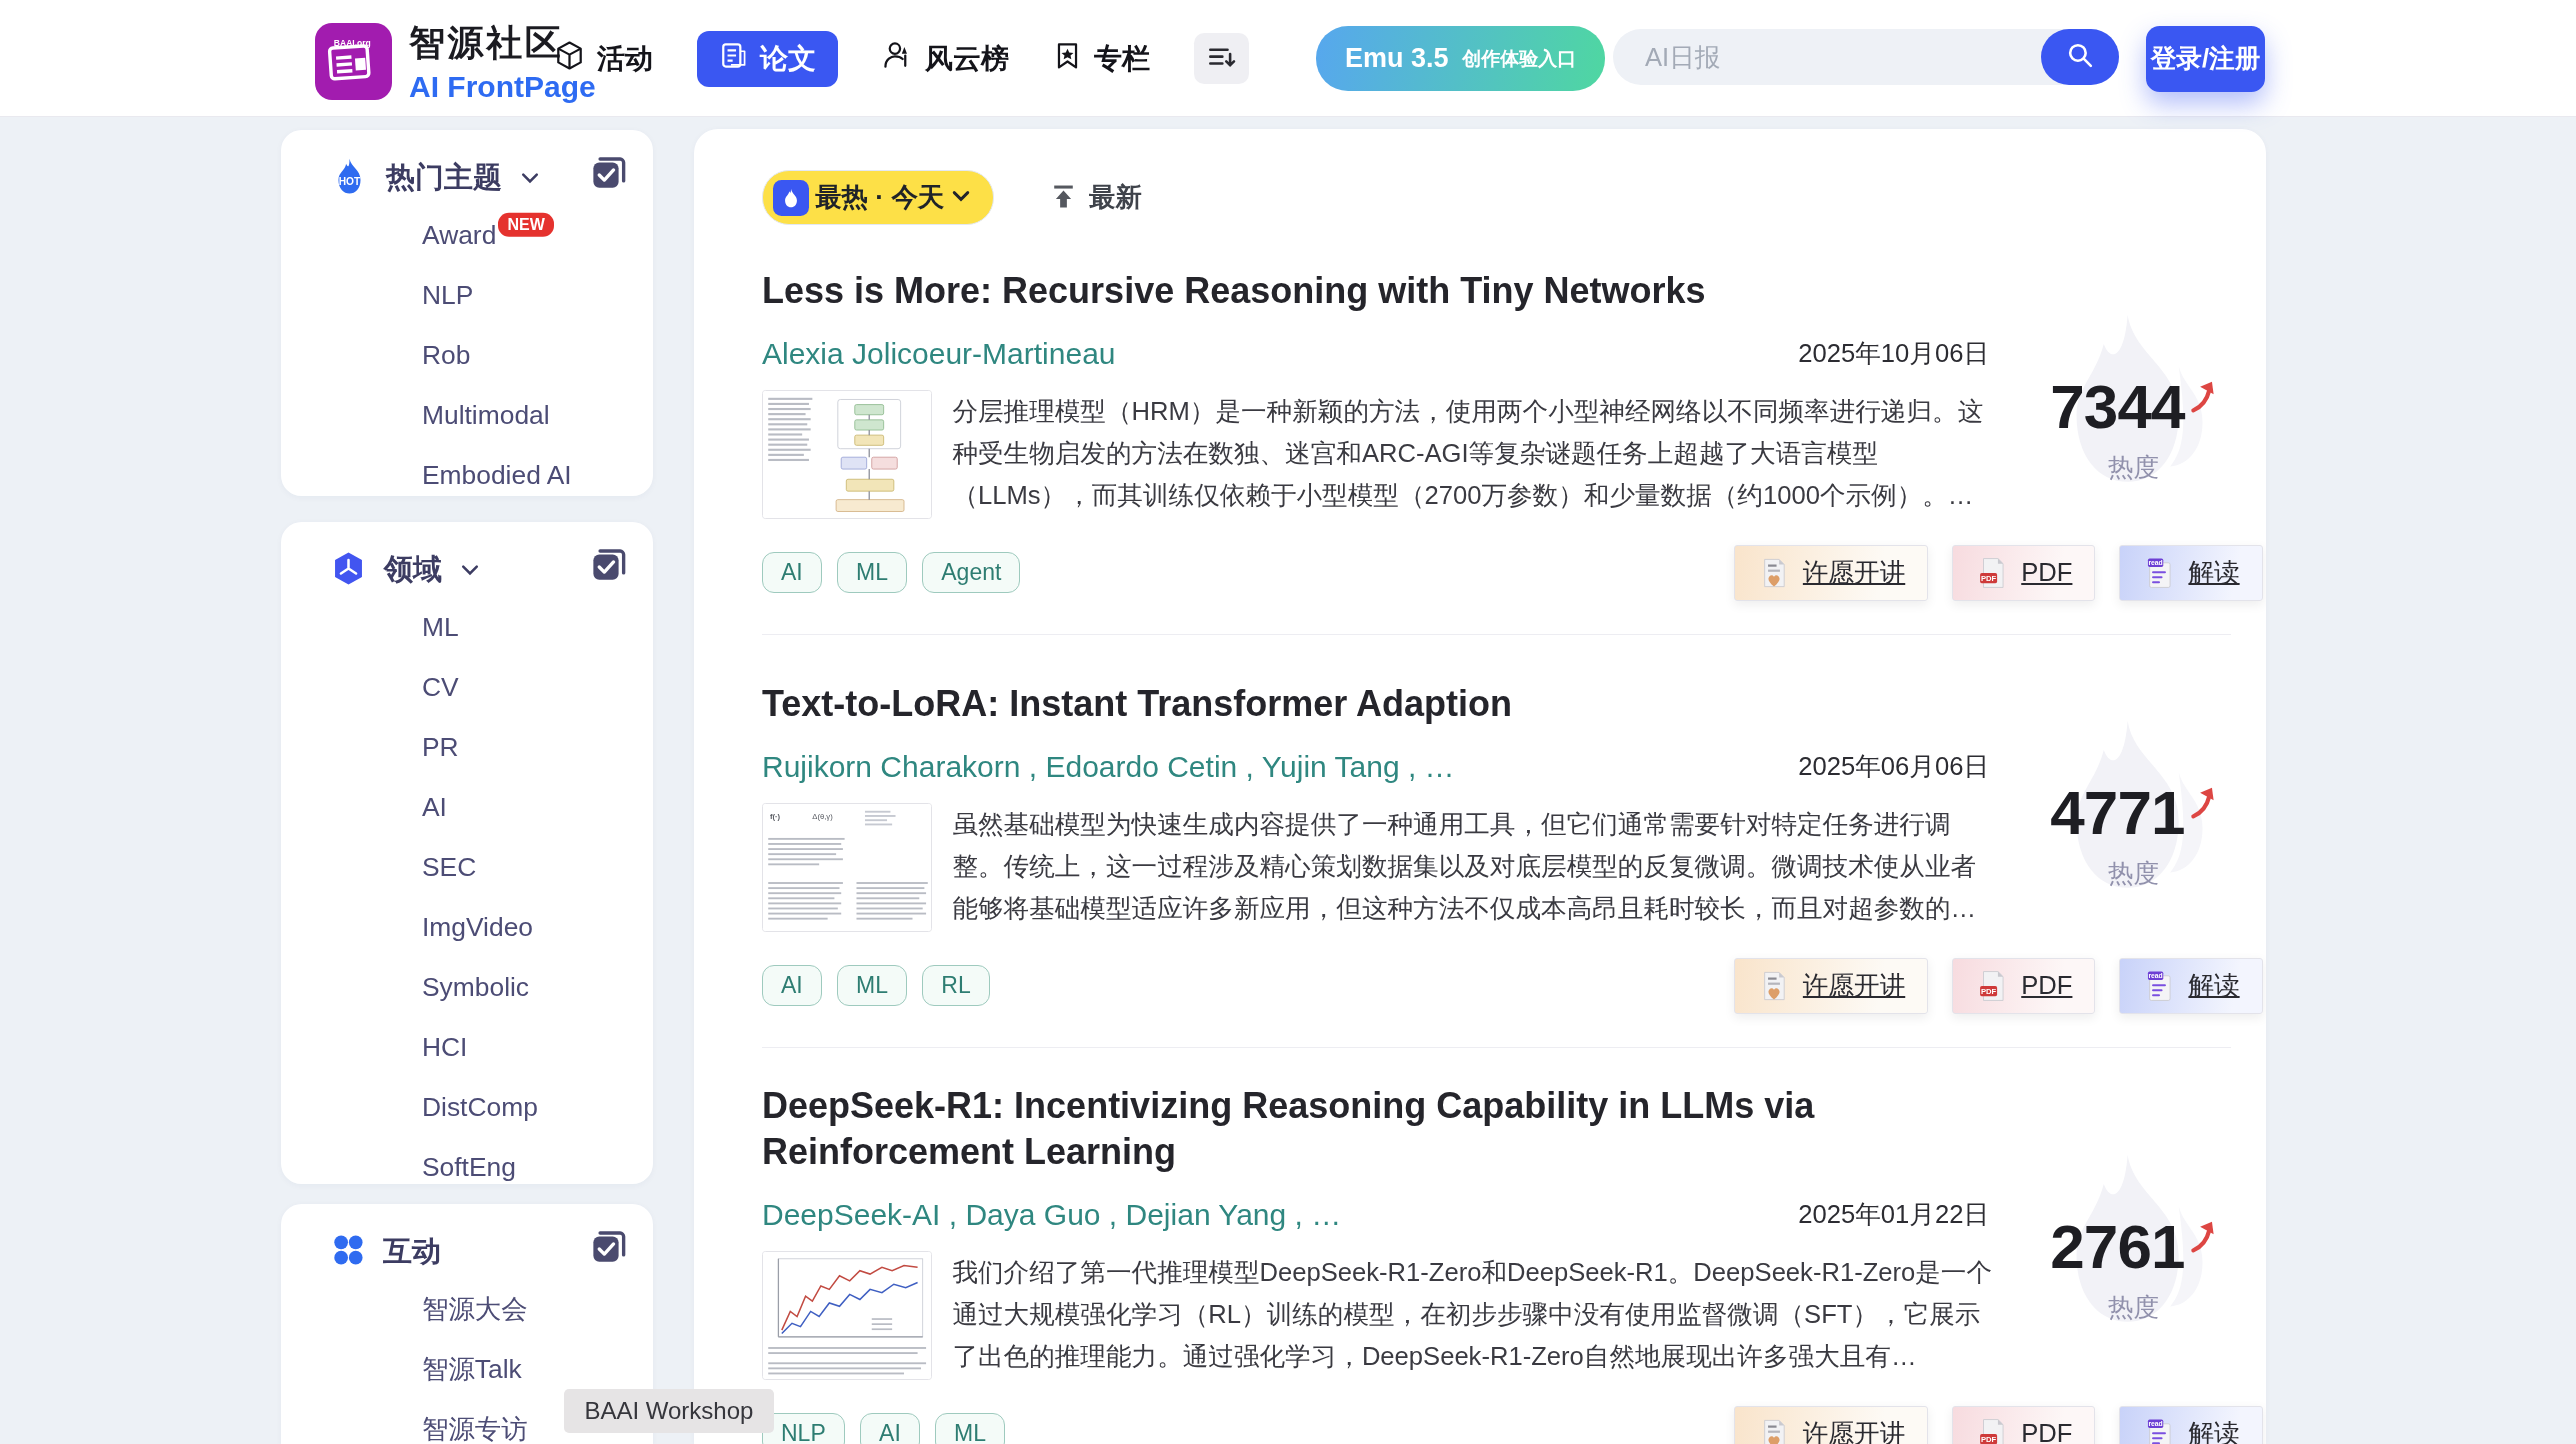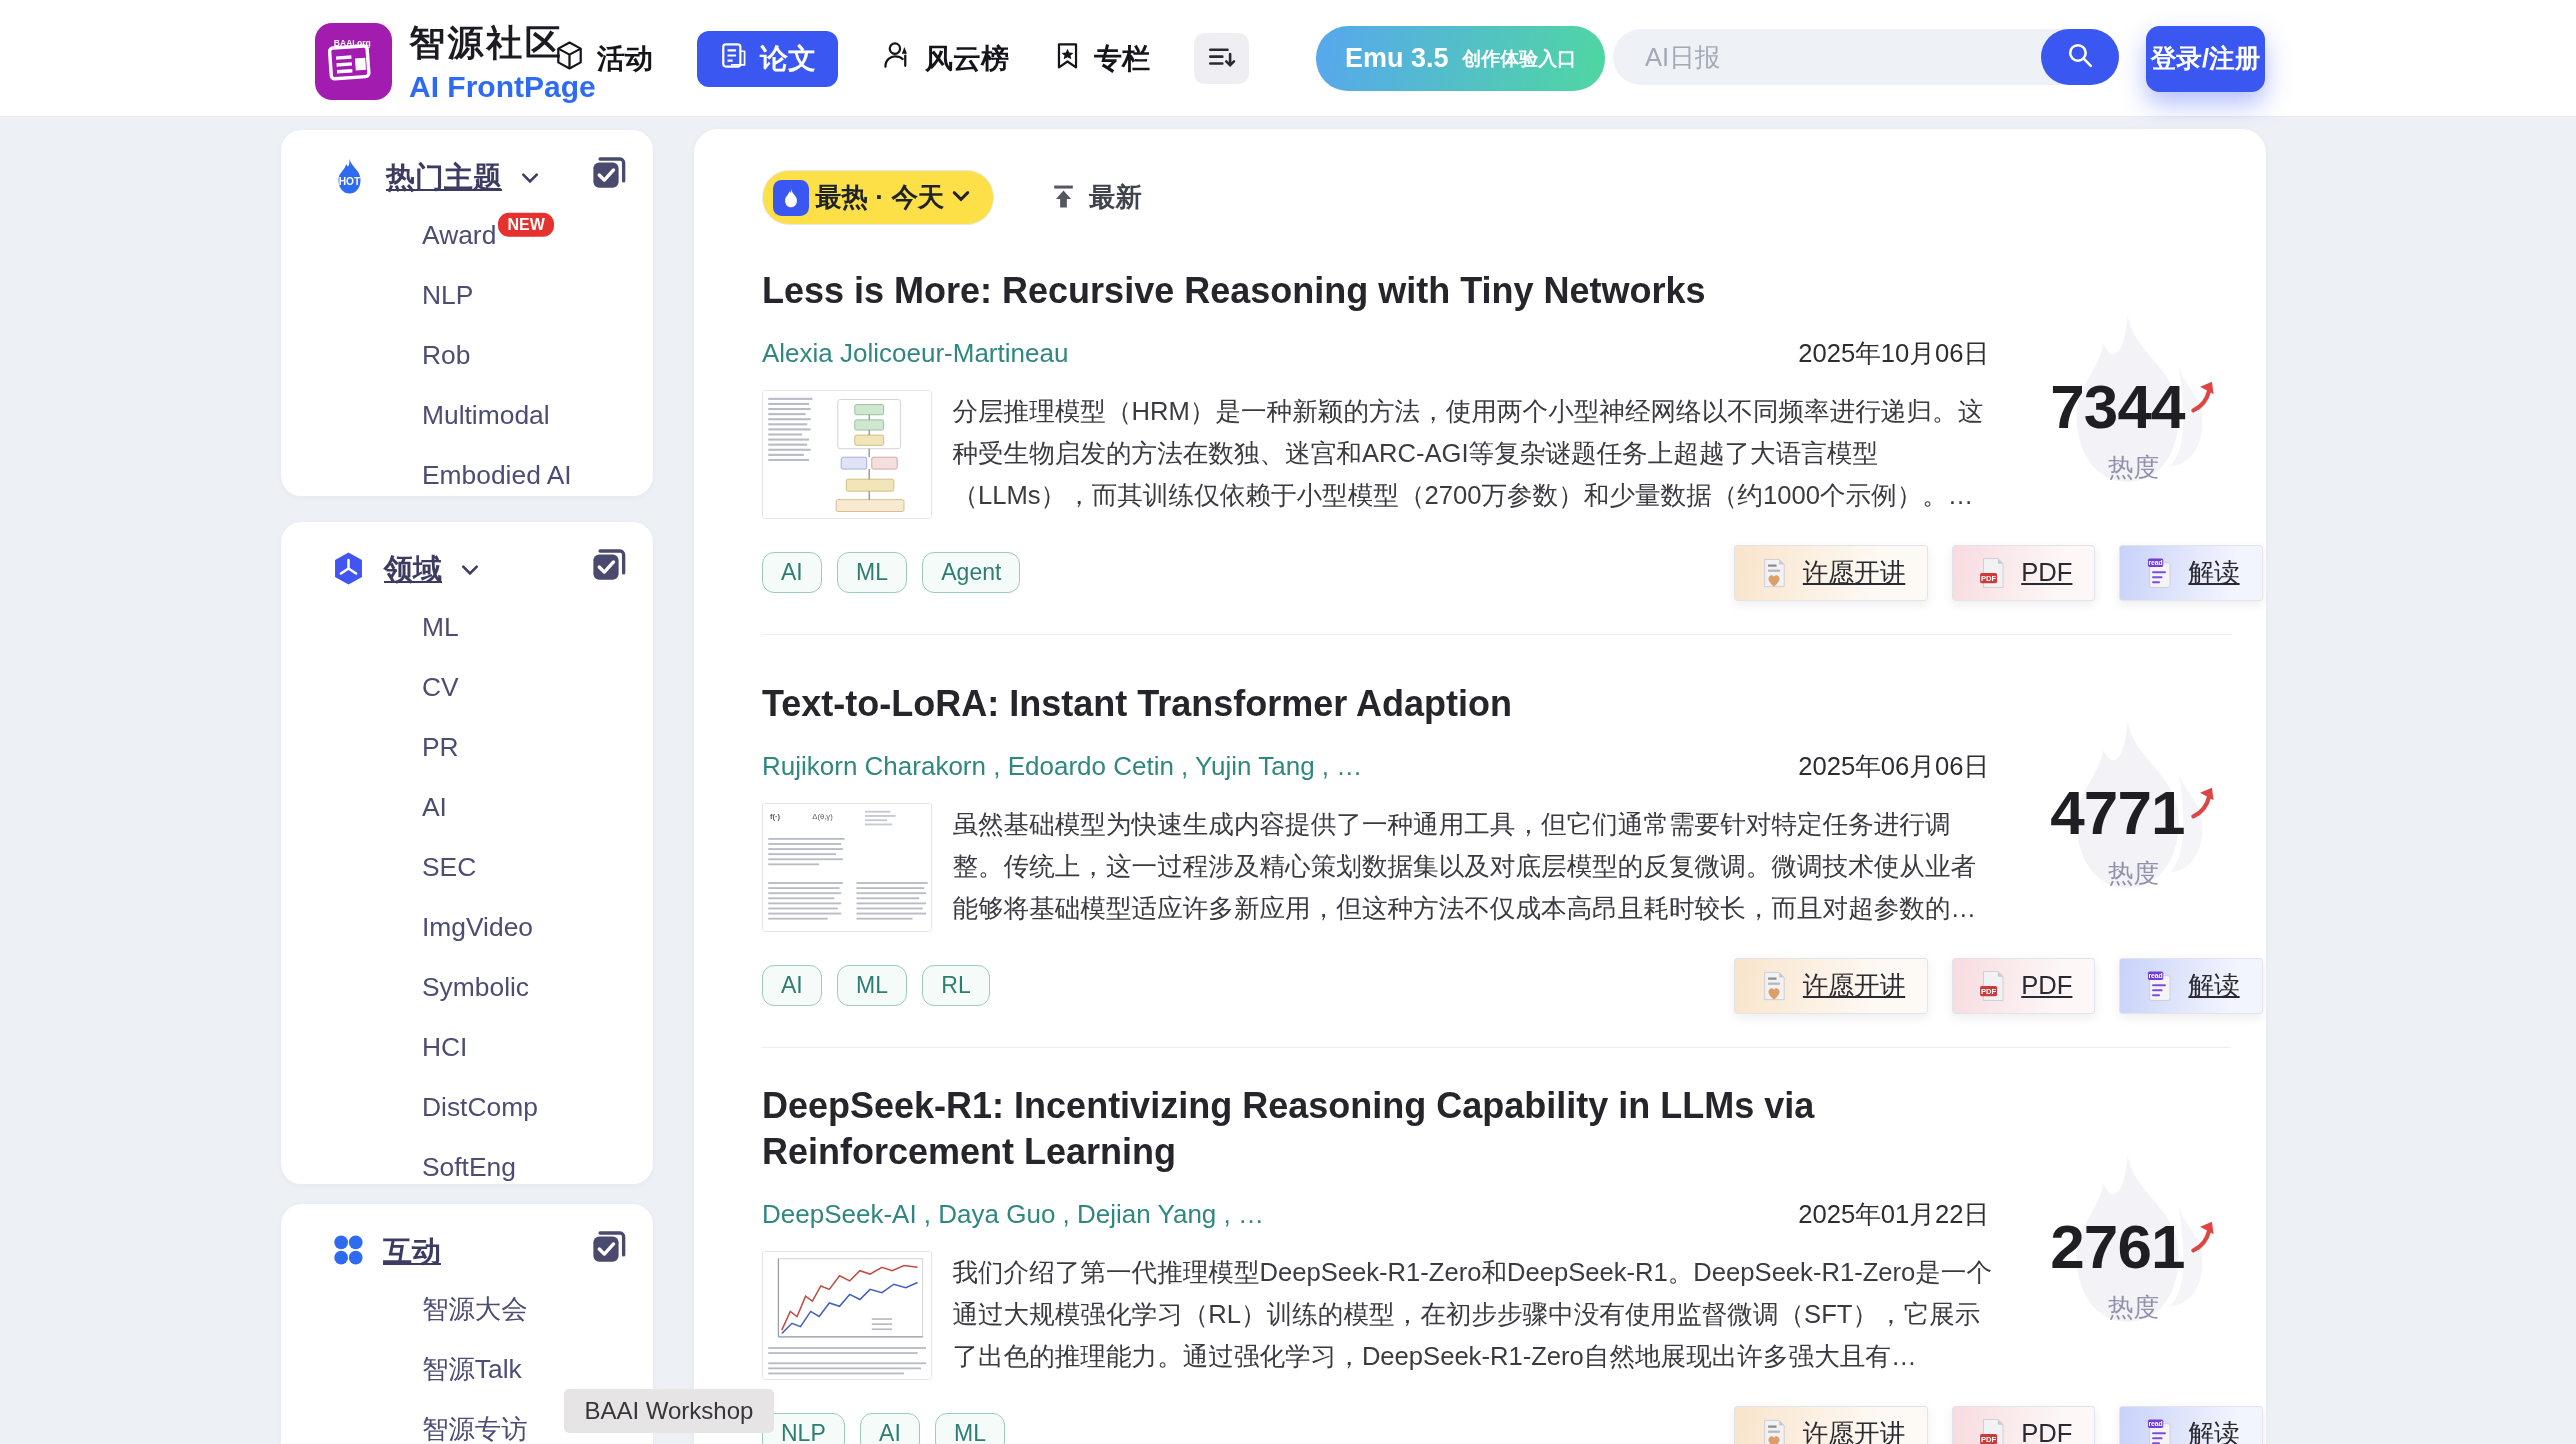--- a/index.html
+++ b/index.html
@@ -38,21 +38,21 @@
     box-shadow:0 12px 25.6px rgba(58,87,242,.38); display:flex; align-items:center; justify-content:center;
     cursor:pointer; }
 
   
   .panel { position:absolute; left:281px; width:372px; background:#fff; border-radius:20.4px;
     box-shadow:0 1.7px 6.8px rgba(30,40,90,.04); }
   .panel.p1 { top:130px; height:366px; }
   .panel.p2 { top:522px; height:662px; }
   .panel.p3 { top:1204px; height:241px; border-bottom-left-radius:0; border-bottom-right-radius:0; }
   .sec-head { display:flex; align-items:center; gap:17px; padding:20.4px 0 0 49px; height:75px; position:relative; }
-  .sec-title { font-size:29px; font-weight:700; color:#3c3c62;text-decoration:underline; }
+  .sec-title { font-size:29px; font-weight:700; color:#3c3c62; }
   .sec-chevron { margin-top:3.4px; }
   .select-all { position:absolute; right:25.6px; top:24px; cursor:pointer; }
   .side-item { height:60px; display:flex; align-items:center; padding-left:141px;
     font-size:26.4px; color:#4c4c75; cursor:pointer; }
   .new-badge { background:#e5322e; color:#fff; font-size:16px; font-weight:700;
     padding:3.4px 9.4px; border-radius:11px; margin-left:1.7px; transform:translateY(-10.2px); }
 
   
   .tooltip { position:absolute; left:564px; top:1389px; height:44px; line-height:44px;
     background:#e6e4e5; border-radius:5.1px; padding:0 20.4px; font-size:24px; color:#36363c; z-index:40; }
@@ -67,21 +67,21 @@
     display:flex; align-items:center; justify-content:center; }
   .filter-label { font-size:26.4px; font-weight:700; color:#1f2329; }
   .latest-btn { position:absolute; left:356px; top:41px; height:55px; display:inline-flex;
     align-items:center; gap:12px; cursor:pointer; }
   .latest-label { font-size:26.4px; font-weight:600; color:#3f434b; }
 
   .card { position:absolute; left:68px; width:1504px; }
   .card.c1 { top:139px; } .card.c2 { top:552px; } .card.c3 { top:954px; }
   .p-title { font-size:36px; line-height:46px; font-weight:700; color:#25252b; width:1261px; cursor:pointer; }
   .p-meta { margin-top:22px; width:1227px; display:flex; justify-content:space-between; align-items:center; }
-  .p-authors { font-size:26px; color:#2f8780; cursor:pointer; }
+  .p-authors { font-size:30px; color:#2f8780; cursor:pointer; }
   .p-date { font-size:25.6px; color:#2c2c32; }
   .p-body { margin-top:19px; display:flex; gap:20.4px; }
   .thumb { width:170px; height:129px; border:0.9px solid #e3e3e8; border-radius:3.4px; background:#fff;
     flex:none; overflow:hidden; }
   .p-abs { width:1044px; font-size:25.6px; line-height:42px; color:#3a3a41; }
   .p-bottom { margin-top:25.6px; width:1504px; display:flex; justify-content:space-between; align-items:center; }
   .tags { display:flex; gap:15.3px; }
   .tag { height:41px; display:inline-flex; align-items:center; padding:0 18px; border:1.7px solid #9ecabe;
     border-radius:12px; background:#f4fbf8; color:#2e7d72; font-size:23px; cursor:pointer; }
   .actions { display:flex; gap:24px; margin-right:3.4px; }

